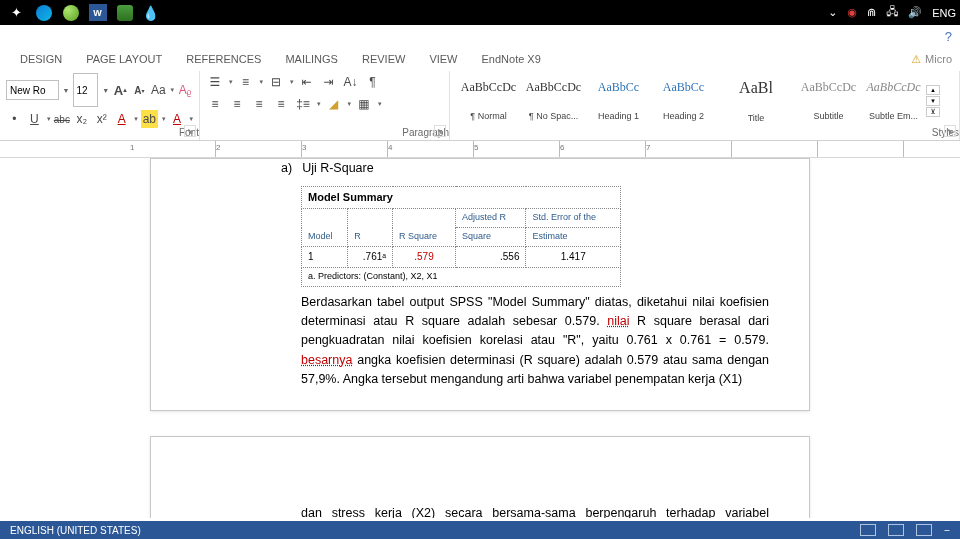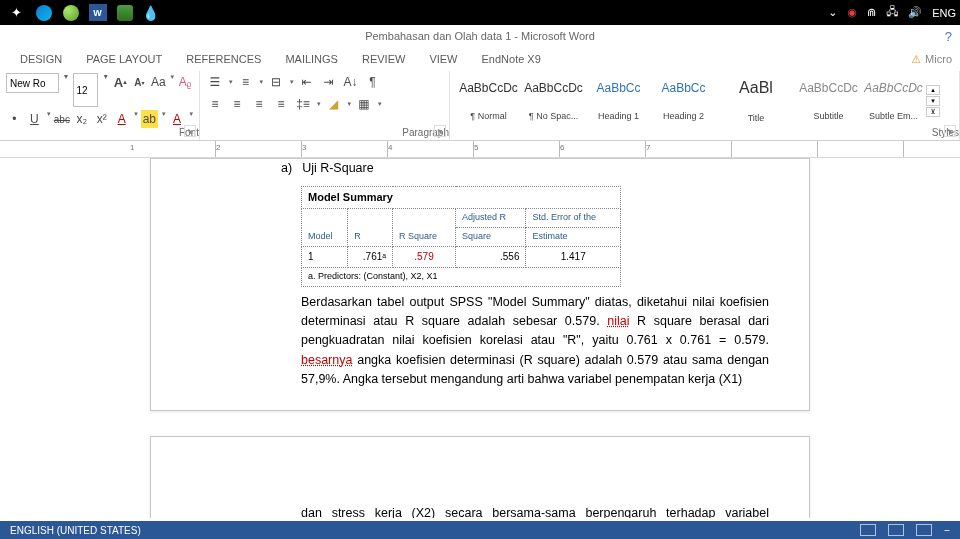--- a/index.html
+++ b/index.html
@@ -16,31 +16,31 @@
 .titlebar{height:22px;background:#fff;display:flex;align-items:center;justify-content:center;color:#666;font-size:11px;position:relative;border-bottom:0}
 .titlebar .help{position:absolute;right:8px;color:#4874b8;font-size:13px}
 .tabs{height:24px;background:#fff;display:flex;align-items:center;padding:0 8px;color:#5a5a5a;font-size:11px;gap:0}
 .tab{padding:0 12px;cursor:pointer}
 .tabs-right{margin-left:auto;display:flex;align-items:center;gap:4px;color:#888}
 .warn-ico{color:#d8a020;font-size:11px}
 .ribbon{height:70px;background:#fff;border-bottom:1px solid #d0d0d0;display:flex}
 .rgroup{border-right:1px solid #e2e2e2;padding:2px 6px 0;display:flex;flex-direction:column;position:relative}
 .rgroup-label{position:absolute;bottom:2px;left:16px;right:0;text-align:right;font-size:10px;color:#6a6a6a}
 .font-group{width:200px}
-.font-row{display:flex;gap:3px;margin-bottom:3px}
+.font-row{display:flex;gap:3px;align-items:center;margin-bottom:3px}
 .font-name{border:1px solid #c0c0c0;height:20px;width:58px;font-size:10px;padding:0 3px;display:flex;align-items:center;background:#fff}
 .font-size{border:1px solid #c0c0c0;height:20px;width:28px;font-size:10px;padding:16px 3px;display:flex;align-items:center;background:#fff}
 .ico-btn{width:18px;height:18px;display:flex;align-items:center;justify-content:center;color:#4a4a4a;font-size:12px;cursor:pointer}
 .drop-caret{font-size:7px;color:#666;margin-left:1px}
 .para-group{width:250px}
 .para-row{display:flex;gap:4px;align-items:center;margin-bottom:4px}
 .styles-group{flex:1}
 .styles-row{display:flex;gap:0;height:55px}
 .style-box{width:65px;border:1px solid transparent;display:flex;flex-direction:column;align-items:center;justify-content:center;padding:2px;cursor:pointer;font-size:10px}
-.style-sample{font-family:Liberation Sans, sans-serif;color:#333;margin-bottom:16px;font-size:12px}
+.style-sample{font-family:Liberation Serif, serif;color:#333;margin-bottom:16px;font-size:12px}
 .style-sample.heading{color:#2e74b5}
 .style-sample.title{font-size:16px}
 .style-name{font-size:9px;color:#444;white-space:nowrap;overflow:hidden}
 .ruler{height:17px;background:#fff;border-bottom:1px solid #d8d8d8;position:relative;font-size:8px;color:#777}
 .ruler-inner{position:absolute;left:130px;right:0;height:100%;background:repeating-linear-gradient(90deg,transparent 0,transparent 85px,#bbb 85px,#bbb 86px)}
 .ruler-num{position:absolute;top:2px}
 .doc-area{height:360px;background:#fff;overflow:hidden;position:relative}
 .page{width:660px;margin:0 auto;background:#fff;border:1px solid #c8c8c8;box-shadow:0 1px 3px rgba(0,0,0,0.1);padding:0 40px}
 .page1{margin-bottom:25px;padding-bottom:20px}
 .page2{padding-top:65px;padding-bottom:40px}
@@ -83,21 +83,20 @@
     <span>⌄</span>
     <span style="color:#e04040">◉</span>
     <span>⋒</span>
     <span>🖧</span>
     <span>🔊</span>
     <span>ENG</span>
   </div>
 </div>
 
 <div class="titlebar">
-  <span>Pembahasan dan Olah data 1 - Microsoft Word</span>
   <span class="help">?</span>
 </div>
 
 <div class="tabs">
   <div class="tab">DESIGN</div>
   <div class="tab">PAGE LAYOUT</div>
   <div class="tab">REFERENCES</div>
   <div class="tab">MAILINGS</div>
   <div class="tab">REVIEW</div>
   <div class="tab">VIEW</div>

